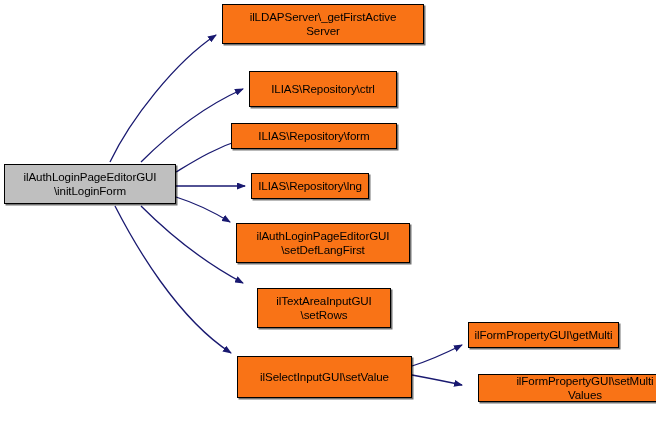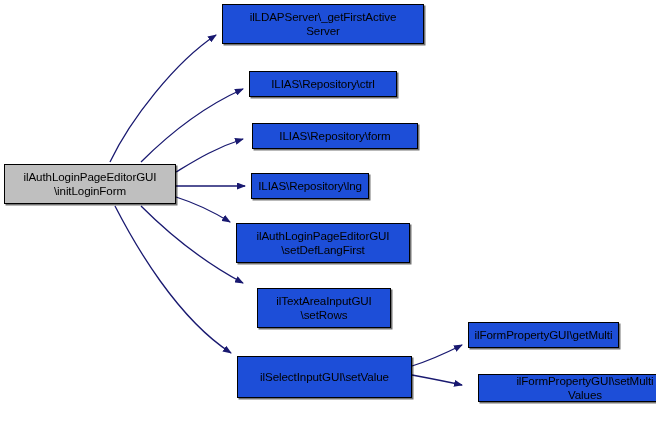--- a/index.html
+++ b/index.html
@@ -25,21 +25,21 @@
     pointer-events: none;
   }
   .node {
     position: absolute;
     box-sizing: border-box;
     display: flex;
     align-items: center;
     justify-content: center;
     text-align: center;
     border: 1px solid #000000;
-    background: #1d4ed8;
+    background: #f97316;
     color: #000000;
     font-size: 11.6px;
     line-height: 14px;
     letter-spacing: -0.1px;
     white-space: pre-line;
     box-shadow: 1.5px 1.5px 0 rgba(0,0,0,0.55);
   }
   .node.root {
     background: #bfbfbf;
   }
@@ -68,22 +68,22 @@
         <path d="M 115,206 C 135,245 177,318 231,353" fill="none" stroke="#191970" stroke-width="1.3" marker-end="url(#arrowhead)"></path>
         <path d="M 412,366 C 428,361 444,354 462,345" fill="none" stroke="#191970" stroke-width="1.3" marker-end="url(#arrowhead)"></path>
         <path d="M 412,375 C 428,378 444,381 462,385" fill="none" stroke="#191970" stroke-width="1.3" marker-end="url(#arrowhead)"></path>
       </g>
   </svg>
   <div id="nodes-layer">
       <div class="node root" style="left: 4px; top: 164px; width: 172px; height: 40px;"><span class="node-label">ilAuthLoginPageEditorGUI
 \initLoginForm</span></div>
       <div class="node" style="left: 222px; top: 4px; width: 202px; height: 40px;"><span class="node-label">ilLDAPServer\_getFirstActive
 Server</span></div>
-      <div class="node" style="left: 249px; top: 71px; width: 148px; height: 26px;"><span class="node-label">ILIAS\Repository\ctrl</span></div>
-      <div class="node" style="left: 252px; top: 123px; width: 166px; height: 26px; justify-content: center;"><span class="node-label">ILIAS\Repository\form</span></div>
+      <div class="node" style="left: 249px; top: 71px; width: 148px; height: 36px;"><span class="node-label">ILIAS\Repository\ctrl</span></div>
+      <div class="node" style="left: 231px; top: 123px; width: 166px; height: 26px; justify-content: center;"><span class="node-label">ILIAS\Repository\form</span></div>
       <div class="node" style="left: 251px; top: 173px; width: 118px; height: 26px;"><span class="node-label">ILIAS\Repository\lng</span></div>
       <div class="node" style="left: 236px; top: 223px; width: 174px; height: 40px;"><span class="node-label">ilAuthLoginPageEditorGUI
 \setDefLangFirst</span></div>
       <div class="node" style="left: 257px; top: 288px; width: 134px; height: 40px;"><span class="node-label">ilTextAreaInputGUI
 \setRows</span></div>
       <div class="node" style="left: 237px; top: 356px; width: 175px; height: 42px;"><span class="node-label">ilSelectInputGUI\setValue</span></div>
       <div class="node" style="left: 468px; top: 322px; width: 151px; height: 26px;"><span class="node-label">ilFormPropertyGUI\getMulti</span></div>
       <div class="node" style="left: 478px; top: 374px; width: 186px; height: 28px; padding-left: 28px;"><span class="node-label">ilFormPropertyGUI\setMulti
 Values</span></div>
     </div>

